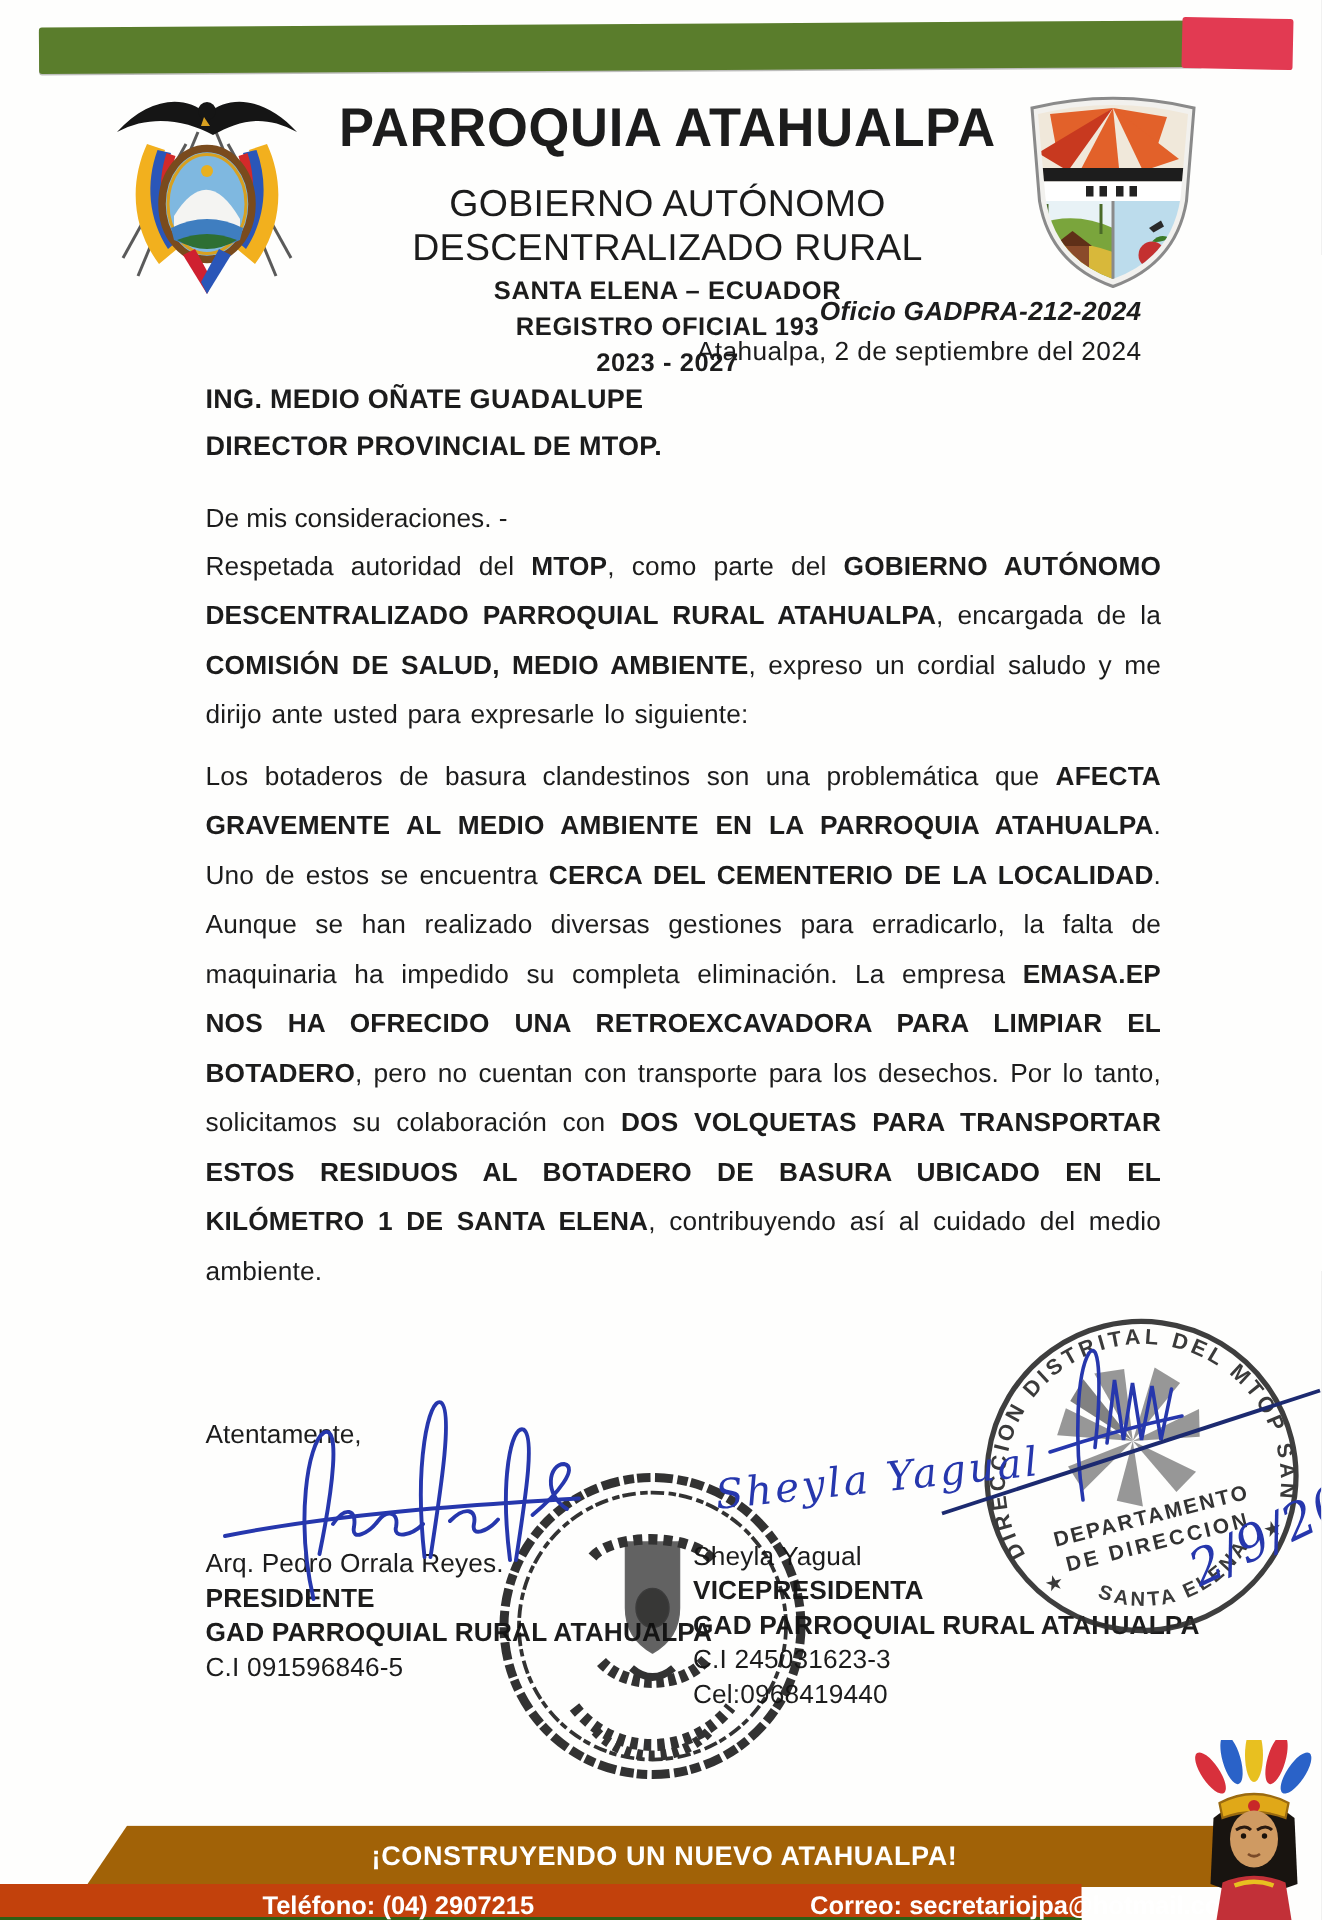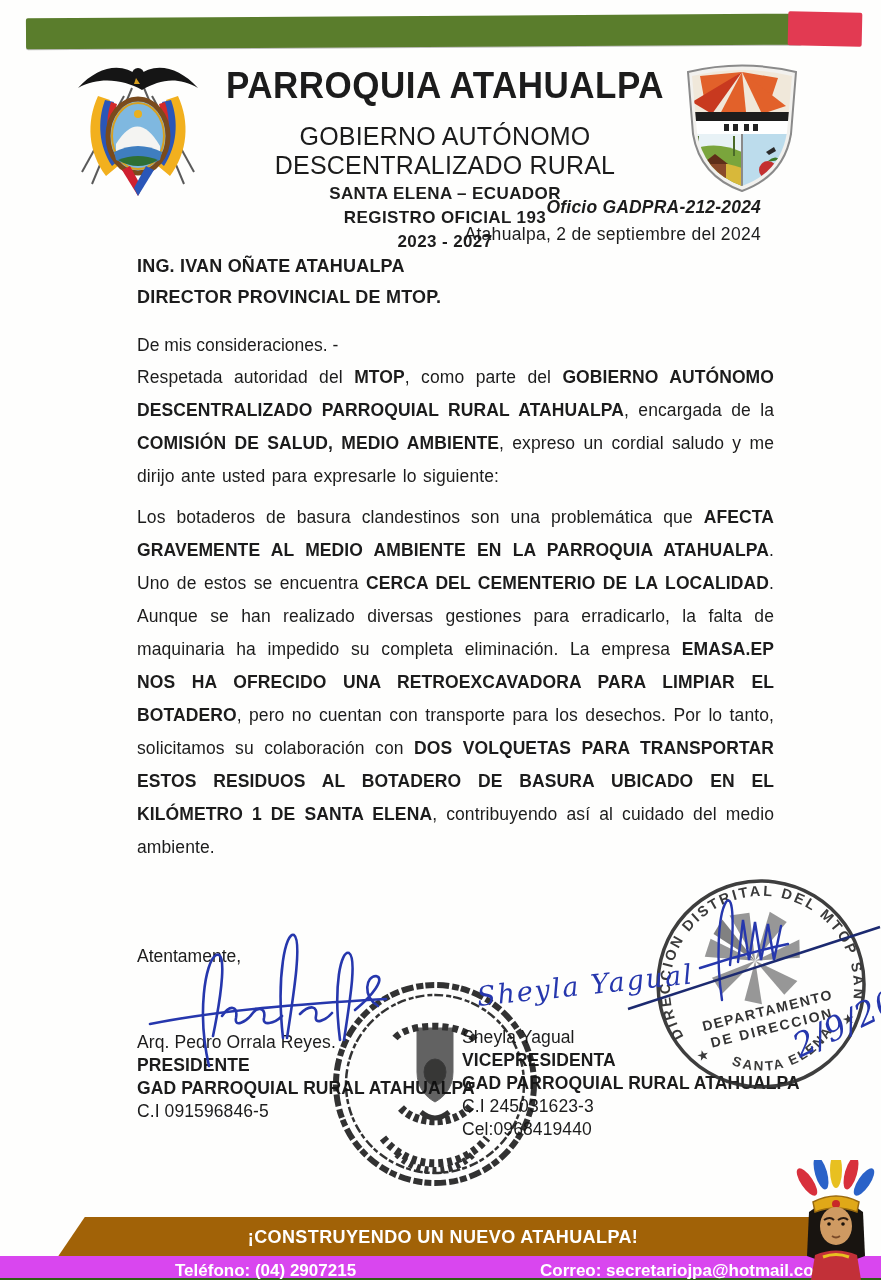--- a/index.html
+++ b/index.html
@@ -42,21 +42,21 @@
   .sigblock{font-size:17.5px;line-height:23px;letter-spacing:.1px;z-index:2;}
   .sig-left{left:137px;top:1031px;}
   .sig-right{left:462px;top:1026px;}
   .sig-bold{font-weight:700;}
 
   
   .banner{left:57px;top:1217px;width:772px;height:41px;background:#a16207;
     clip-path:polygon(3.6% 0,100% 0,98.8% 100%,0% 100%);
     display:flex;align-items:center;justify-content:center;z-index:3;}
   .banner-text{color:#fff;font-weight:700;font-size:18px;letter-spacing:.4px;}
-  .footbar{left:0;top:1256px;width:881px;height:24px;background:#d946ef;z-index:3;
+  .footbar{left:0;top:1256px;width:721px;height:24px;background:#c2410c;z-index:3;
     box-shadow:0 -2px 0 #2e5f14 inset;}
   .footbar span{position:absolute;color:#fff;font-weight:700;font-size:17px;top:5px;white-space:nowrap;}
   .foot-phone{left:175px;}
   .foot-email{left:540px;}
 
   .svglayer{left:0;top:0;width:881px;height:1280px;pointer-events:none;}
   .z4{z-index:4;} .z6{z-index:6;} .z7{z-index:7;}
 </style>
 </head>
 <body>
@@ -146,21 +146,21 @@
     <div class="h-line">REGISTRO OFICIAL 193</div>
     <div class="h-line">2023 - 2027</div>
   </div>
 
   <div class="abs meta">
     <div class="meta-oficio">Oficio GADPRA-212-2024</div>
     <div class="meta-date">Atahualpa, 2 de septiembre del 2024</div>
   </div>
 
   <div class="abs addr">
-    <div>ING. IVAN OÑATE ATAHUALPA</div>
+    <div>ING. MEDIO OÑATE GUADALUPE</div>
     <div>DIRECTOR PROVINCIAL DE MTOP.</div>
   </div>
 
   <div class="abs salutation">De mis consideraciones. -</div>
 
   <div class="abs para p1"><span>Respetada autoridad del </span><span class="bb">MTOP</span><span>, como parte del </span><span class="bb">GOBIERNO AUTÓNOMO DESCENTRALIZADO PARROQUIAL RURAL ATAHUALPA</span><span>, encargada de la </span><span class="bb">COMISIÓN DE SALUD, MEDIO AMBIENTE</span><span>, expreso un cordial saludo y me dirijo ante usted para expresarle lo siguiente:</span></div>
   <div class="abs para p2"><span>Los botaderos de basura clandestinos son una problemática que </span><span class="bb">AFECTA GRAVEMENTE AL MEDIO AMBIENTE EN LA PARROQUIA ATAHUALPA</span><span>. Uno de estos se encuentra </span><span class="bb">CERCA DEL CEMENTERIO DE LA LOCALIDAD</span><span>. Aunque se han realizado diversas gestiones para erradicarlo, la falta de maquinaria ha impedido su completa eliminación. La empresa </span><span class="bb">EMASA.EP NOS HA OFRECIDO UNA RETROEXCAVADORA PARA LIMPIAR EL BOTADERO</span><span>, pero no cuentan con transporte para los desechos. Por lo tanto, solicitamos su colaboración con </span><span class="bb">DOS VOLQUETAS PARA TRANSPORTAR ESTOS RESIDUOS AL BOTADERO DE BASURA UBICADO EN EL KILÓMETRO 1 DE SANTA ELENA</span><span>, contribuyendo así al cuidado del medio ambiente.</span></div>
 
   <div class="abs closing">Atentamente,</div>
 

